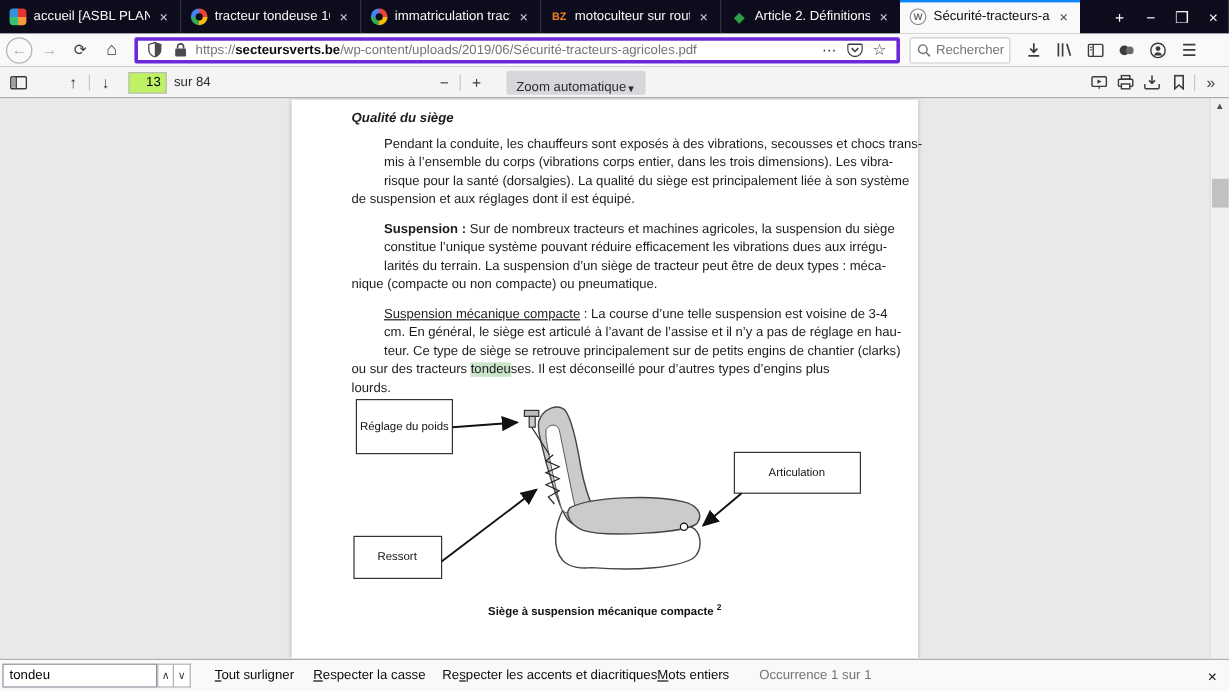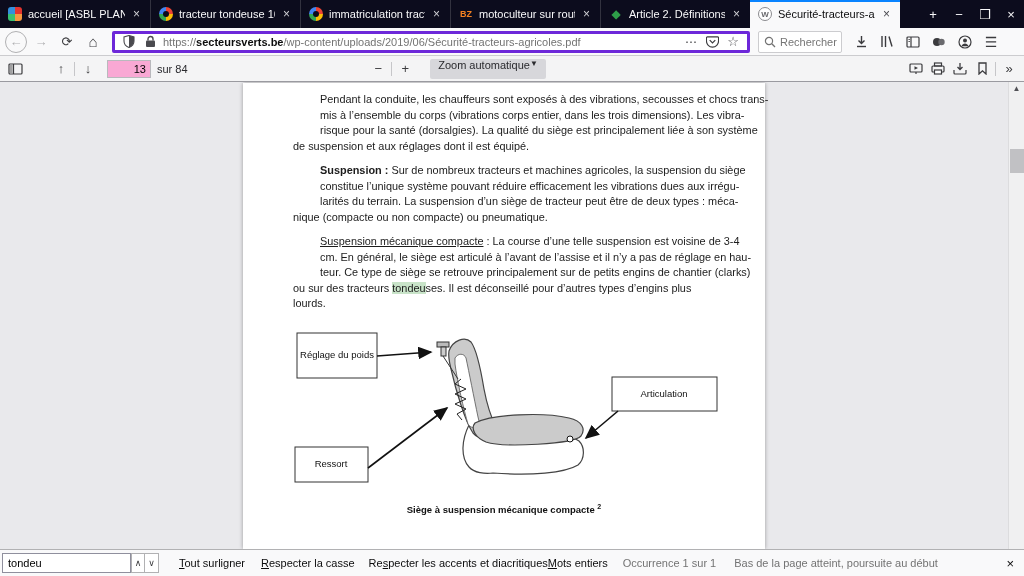--- a/index.html
+++ b/index.html
@@ -36,22 +36,22 @@
   #urlbar .urltext b { color:#0c0c0d; font-weight:bold; }
   .uicon { display:flex; align-items:center; justify-content:center; width:16px; height:16px; color:#4a4a4f; }
   #searchbar { height:22px; width:84px; margin-left:8px; background:#fff; border:1px solid #cccccf; border-radius:2px; display:flex; align-items:center; padding:0 5px; gap:4px; }
   #searchbar input { border:none; outline:none; width:70px; font-size:11px; color:#737373; font-family:"Liberation Sans",sans-serif; background:transparent; }
   .navicons { display:flex; align-items:center; margin-left:6px; }
 
   
   #pdfbar { position:absolute; left:0; top:56px; width:1024px; height:26px; background:#f4f4f5; border-bottom:1px solid #9a9aa0; display:flex; align-items:center; font-size:11px; color:#2a2a2e; }
   .pbtn { width:22px; height:22px; display:flex; align-items:center; justify-content:center; color:#3b3b3e; font-size:13px; }
   .psep { width:1px; height:14px; background:#c6c6c9; margin:0 2px; }
-  #pageinput { width:44px; height:18px; border:1px solid #b9b9bd; background:#f9a8d4; text-align:right; font-size:11px; padding:0 4px; margin:0 6px 0 8px; font-family:"Liberation Sans",sans-serif; }
-  #zoomsel { height:20px; background:#d7d7db; border-radius:2px; display:flex; align-items:flex-start; gap:0; padding:0 8px; margin-left:14px; }
+  #pageinput { width:32px; height:18px; border:1px solid #b9b9bd; background:#bef264; text-align:right; font-size:11px; padding:0 4px; margin:0 6px 0 8px; font-family:"Liberation Sans",sans-serif; }
+  #zoomsel { height:20px; background:#d7d7db; border-radius:2px; display:flex; align-items:flex-end; gap:0; padding:0 8px; margin-left:14px; }
   .spacer { flex:1; }
 
   
   #viewer { position:absolute; left:0; top:82px; width:1024px; height:467px; background:#e9e9ec; overflow:hidden; }
   #pdfpage { position:absolute; left:243px; top:1px; width:522px; height:466px; background:#fff; box-shadow:0 0 4px rgba(0,0,0,.35); color:#1a1a1a; }
   #scrollbar { position:absolute; right:0; top:0; width:16px; height:467px; background:#f0f0f1; border-left:1px solid #dcdcde; }
   #scrollbar .caret { position:absolute; top:2px; left:0; width:15px; text-align:center; font-size:8px; color:#505055; }
   #scrollthumb { position:absolute; top:67px; left:1px; width:14px; height:24px; background:#c1c1c4; }
 
   
@@ -252,20 +252,21 @@
         <path d="M2 1h7v11L5.5 8.8 2 12Z" fill="none" stroke="#3b3b3e" stroke-width="1.3"></path>
       </svg>
   </span>
   <span class="psep"></span>
   <span class="pbtn" style="margin-right:4px">»</span>
 </div>
 
 <div id="viewer">
   <div id="pdfpage">
     <div id="content">
+      <div id="pdfhead">Qualité du siège</div>
 
       <div class="para">
         <div class="ln">Pendant la conduite, les chauffeurs sont exposés à des vibrations, secousses et chocs trans-</div>
         <div class="ln">mis à l’ensemble du corps (vibrations corps entier, dans les trois dimensions).  Les vibra-</div>
         <div class="ln">risque pour la santé (dorsalgies).  La qualité du siège est principalement liée à son système</div>
         <div class="lnl">de suspension et aux réglages dont il est équipé.</div>
       </div>
 
       <div class="para">
         <div class="ln"><b>Suspension :</b><span> Sur de nombreux tracteurs et machines agricoles, la suspension du siège</span></div>
@@ -330,17 +331,16 @@
 <div id="findbar">
   <input id="findinput" value="tondeu" style="">
   <span class="fbtn">∧</span>
   <span class="fbtn">∨</span>
 
   <span class="fopt" style="margin-left:20px"><span class="k">T</span><span>out surligner</span></span>
   <span class="fopt" style="margin-left:16px"><span class="k">R</span><span>especter la casse</span></span>
   <span class="fopt" style="margin-left:14px"><span>Re</span><span class="k">s</span><span>pecter les accents et diacritiques</span></span>
   <span class="fopt" style="margin-left:0"><span class="k">M</span><span>ots entiers</span></span>
 
-  <span class="fstatus" style="margin-left:15px">Occurrence 1 sur 1</span>
-  <span class="fstatus" style="margin-left:18px">Bas de la page atteint, poursuite au début</span>
+  <span class="fstatus" style="margin-left:25px">Occurrence 1 sur 1</span>
 
   <span id="findclose">×</span>
 </div>
 
 </body></html>

